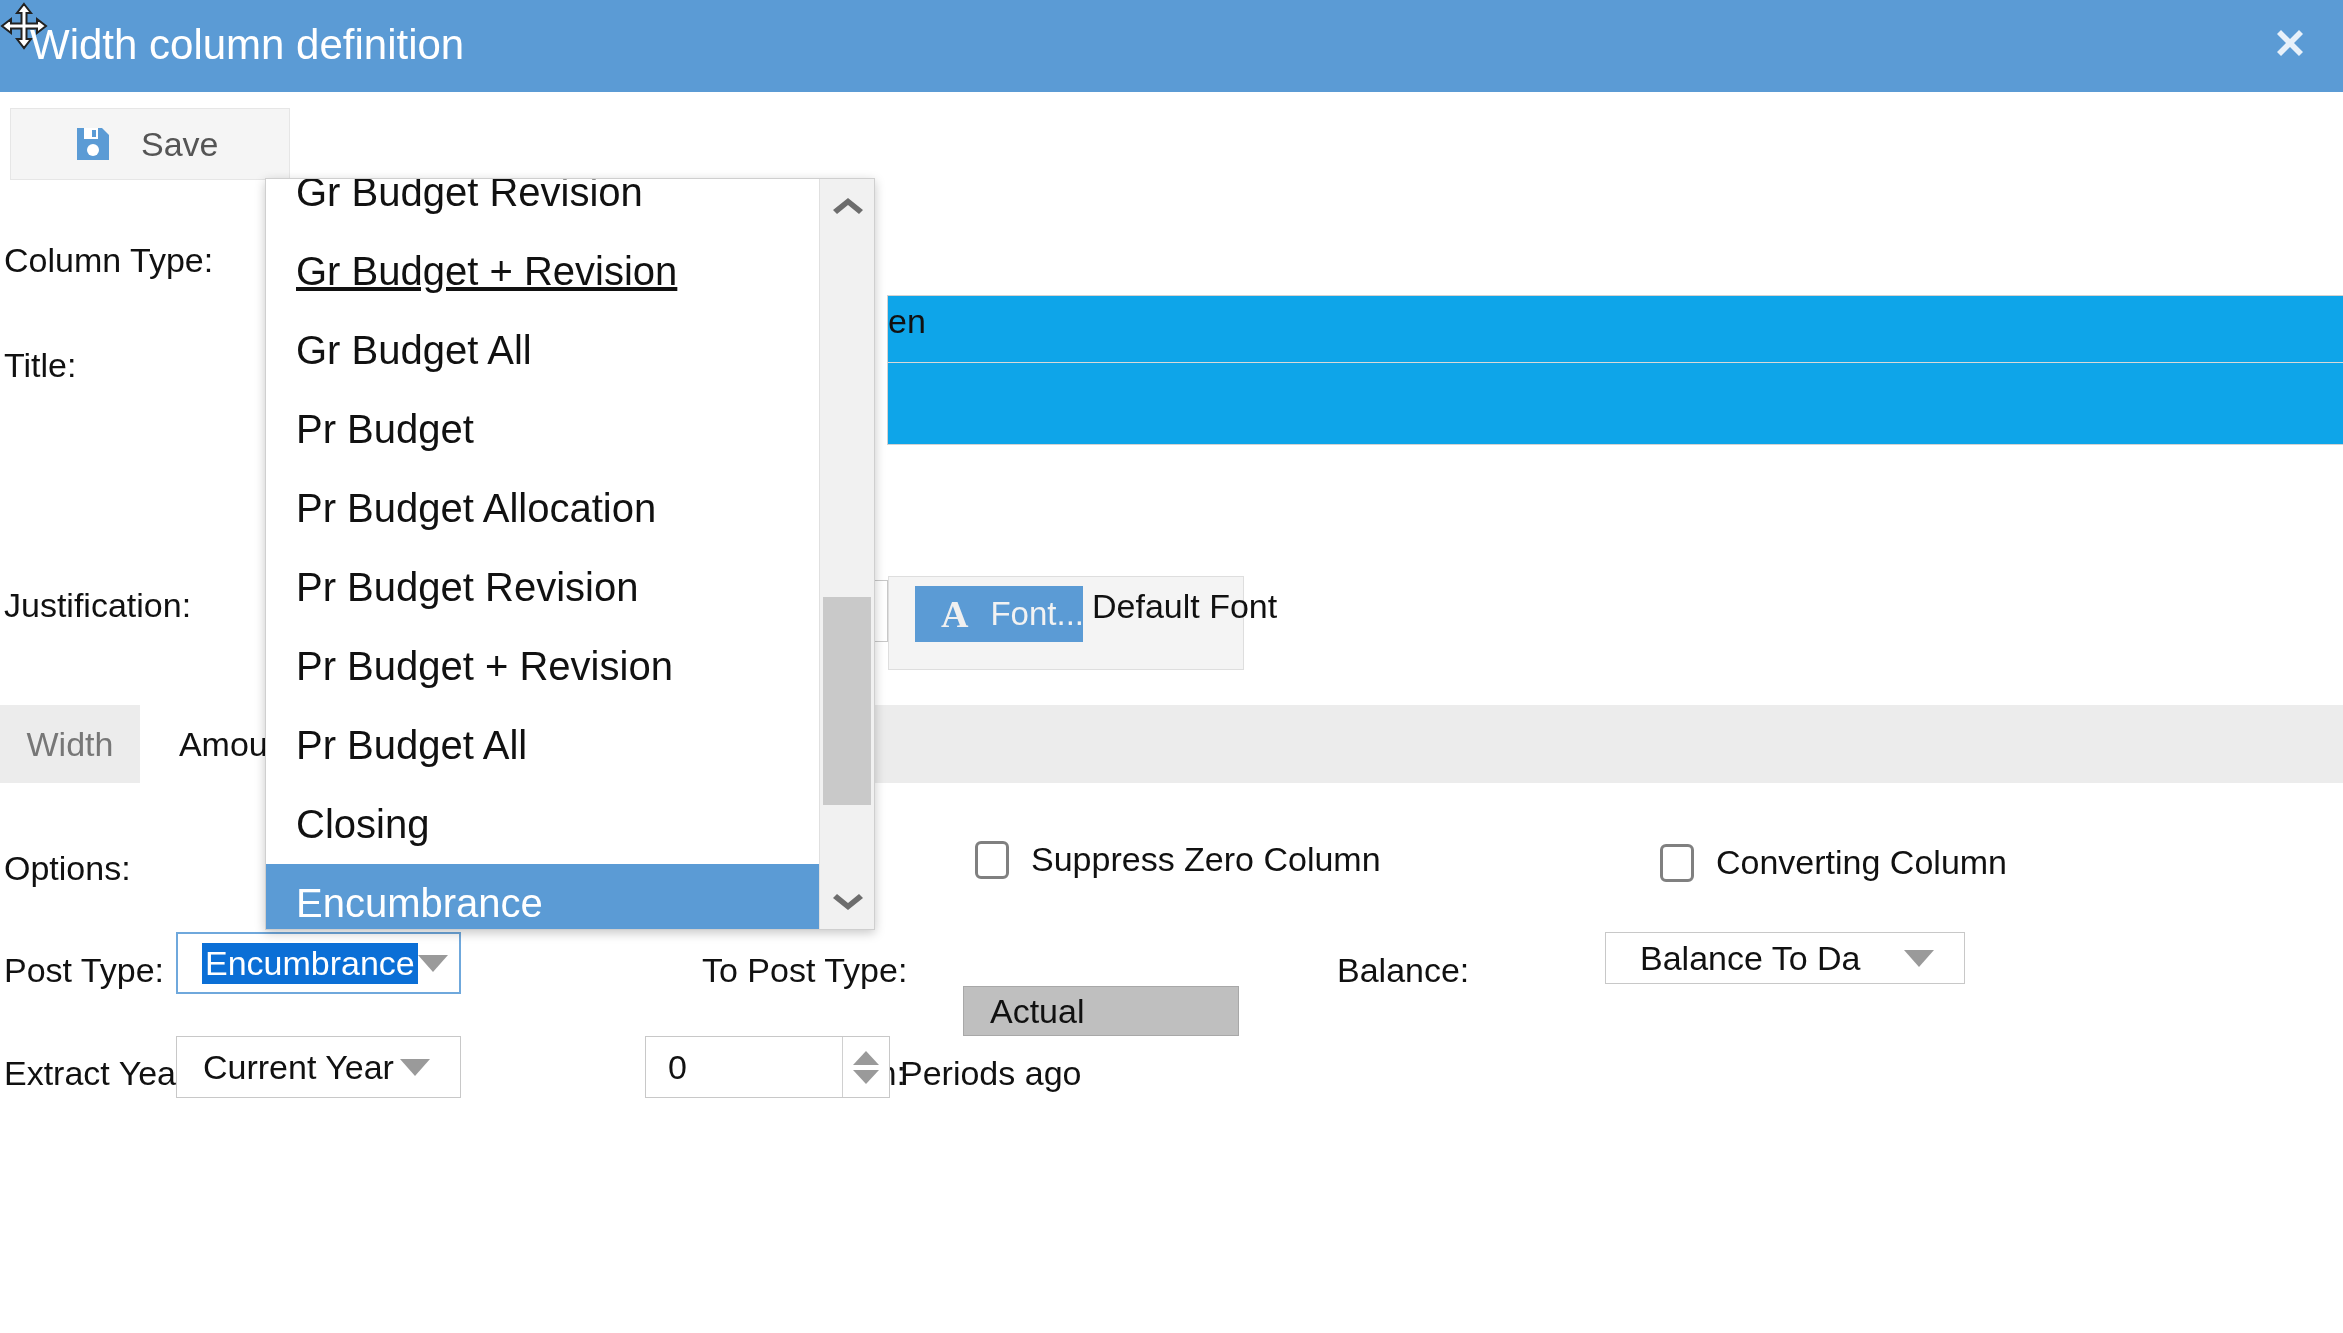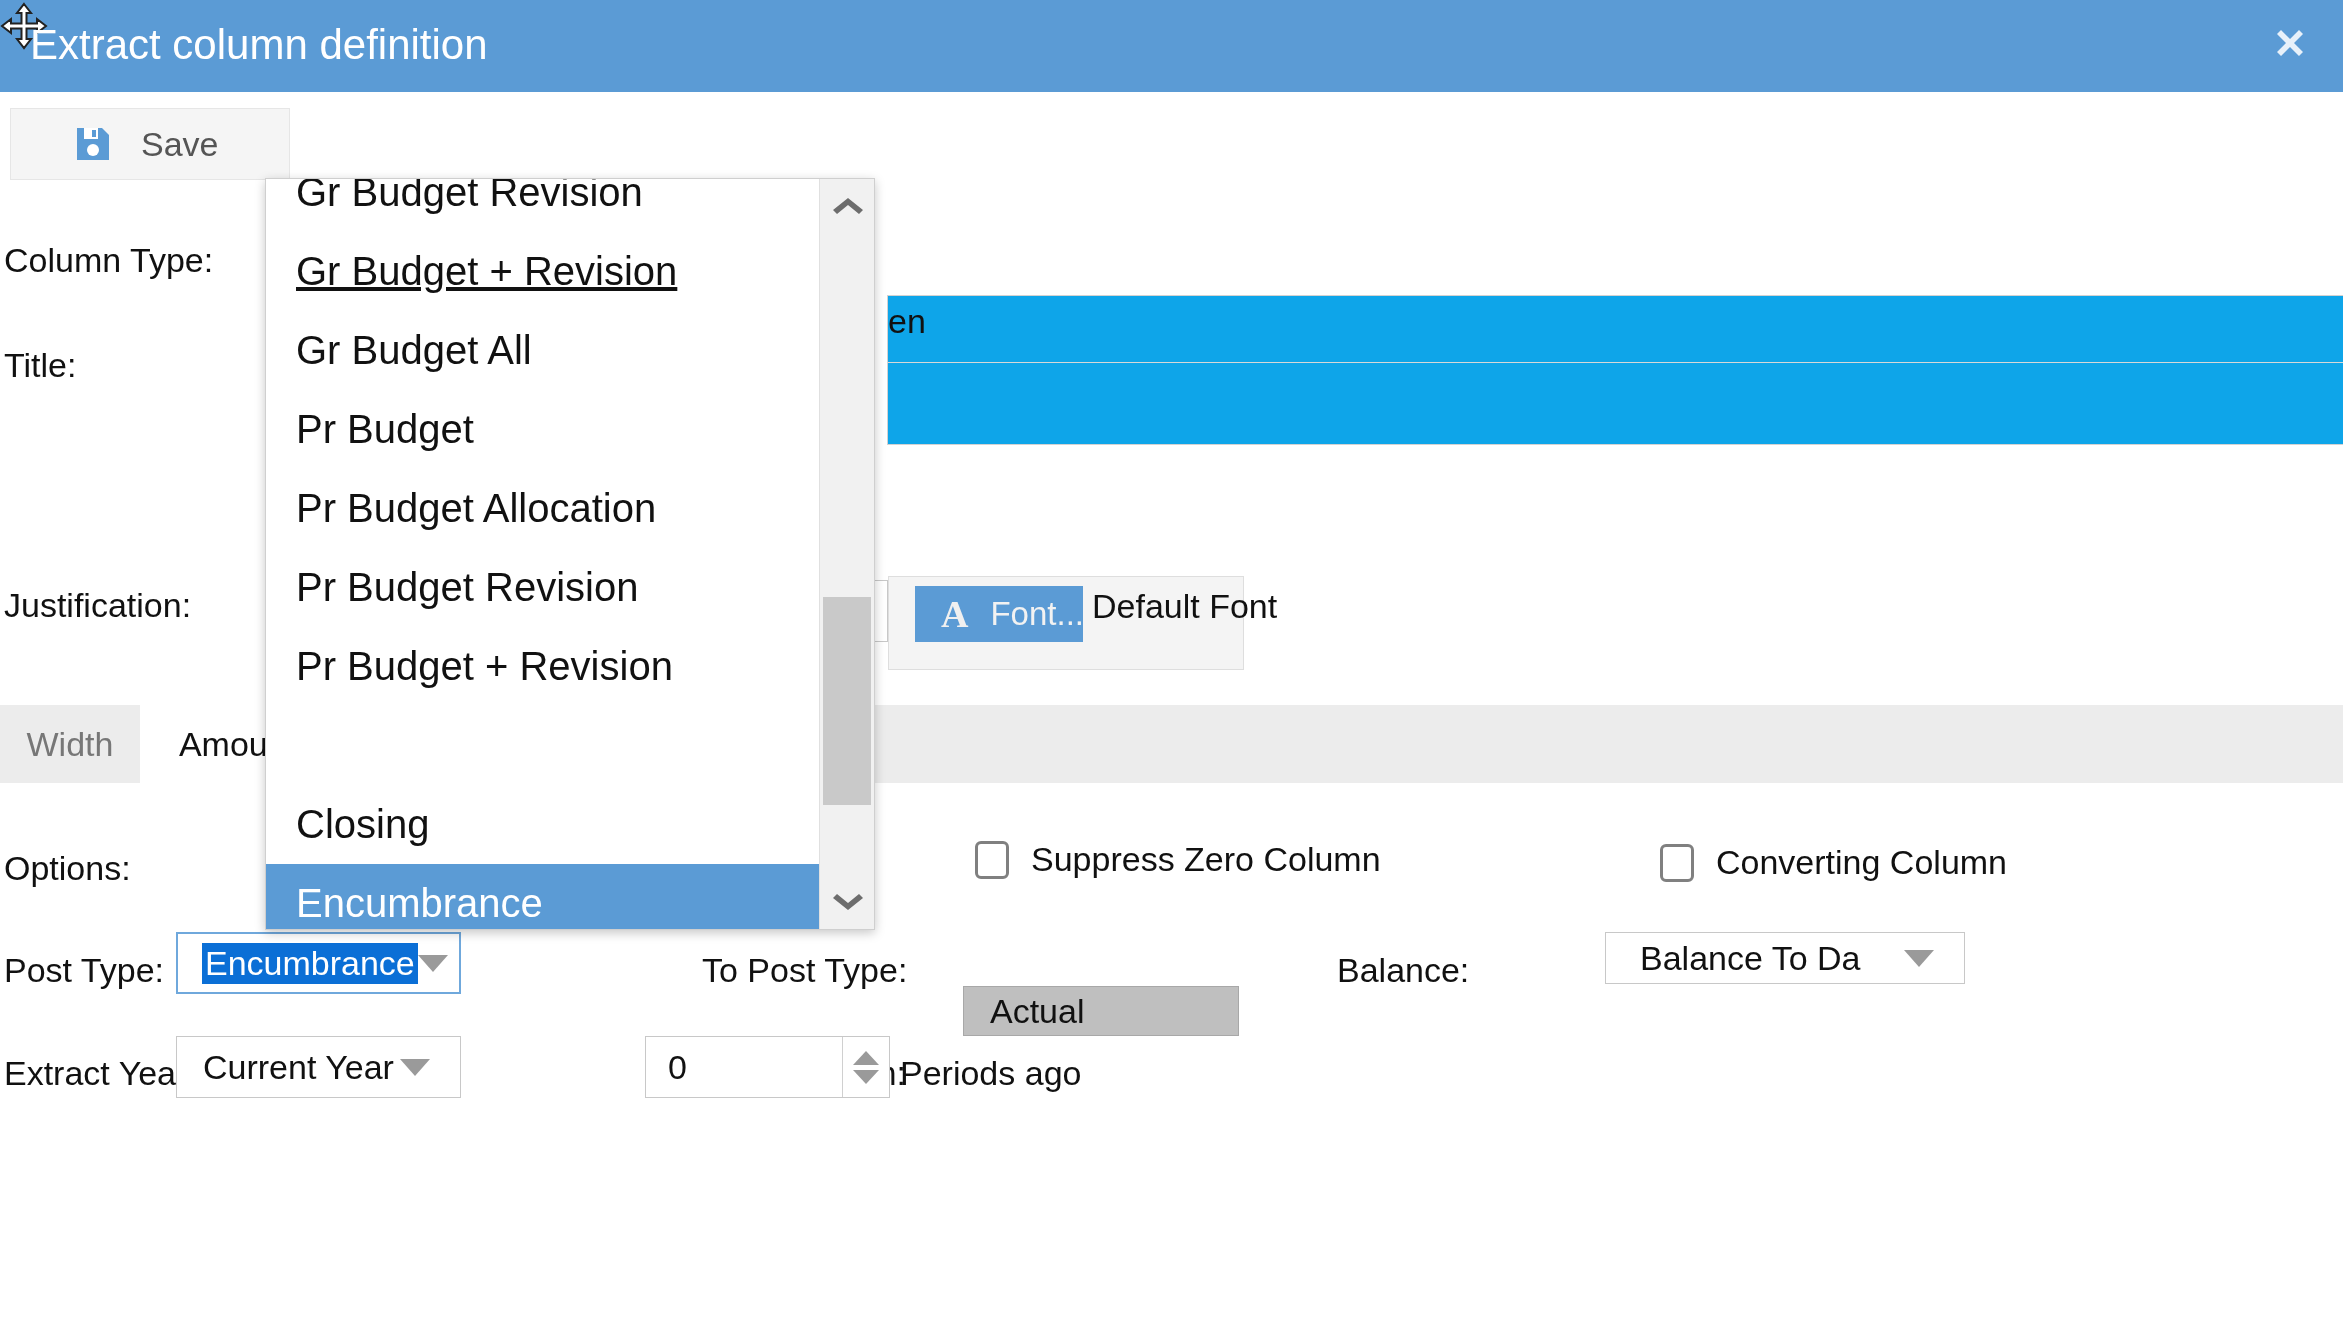--- a/index.html
+++ b/index.html
@@ -411,21 +411,21 @@
 </style>
 </head>
 <body>
 
 <div class="titlebar">
   <span class="move-cursor-icon">
     <svg width="48" height="48" viewBox="0 0 48 48">
       <path d="M24 2 L31 11 L26.5 11 L26.5 21.5 L37 21.5 L37 17 L46 24 L37 31 L37 26.5 L26.5 26.5 L26.5 37 L31 37 L24 46 L17 37 L21.5 37 L21.5 26.5 L11 26.5 L11 31 L2 24 L11 17 L11 21.5 L21.5 21.5 L21.5 11 L17 11 Z" fill="#ffffff" stroke="#222222" stroke-width="2"></path>
     </svg>
   </span>
-  <div class="titlebar-title">Extract column definition</div>
+  <div class="titlebar-title">Width column definition</div>
   <div class="close-btn">
     <span>
       <svg width="40" height="40" viewBox="0 0 40 40">
         <path d="M7 11 L11 7 L20 16 L29 7 L33 11 L24 20 L33 29 L29 33 L20 24 L11 33 L7 29 L16 20 Z" fill="#e8f1fa"></path>
       </svg>
     </span>
   </div>
 </div>
 
 <div class="toolbar">
@@ -522,20 +522,23 @@
       <span class="dd-text">Pr Budget</span>
     </div>
     <div class="dd-item" style="top:290px;">
       <span class="dd-text">Pr Budget Allocation</span>
     </div>
     <div class="dd-item" style="top:369px;">
       <span class="dd-text">Pr Budget Revision</span>
     </div>
     <div class="dd-item" style="top:448px;">
       <span class="dd-text">Pr Budget + Revision</span>
+    </div>
+    <div class="dd-item" style="top:527px;">
+      <span class="dd-text">Pr Budget All</span>
     </div>
     <div class="dd-item" style="top:606px;">
       <span class="dd-text">Closing</span>
     </div>
     <div class="dd-item selected" style="top:685px;">
       <span class="dd-text">Encumbrance</span>
     </div>
   </div>
 
   <div id="dd-scrollbar">

